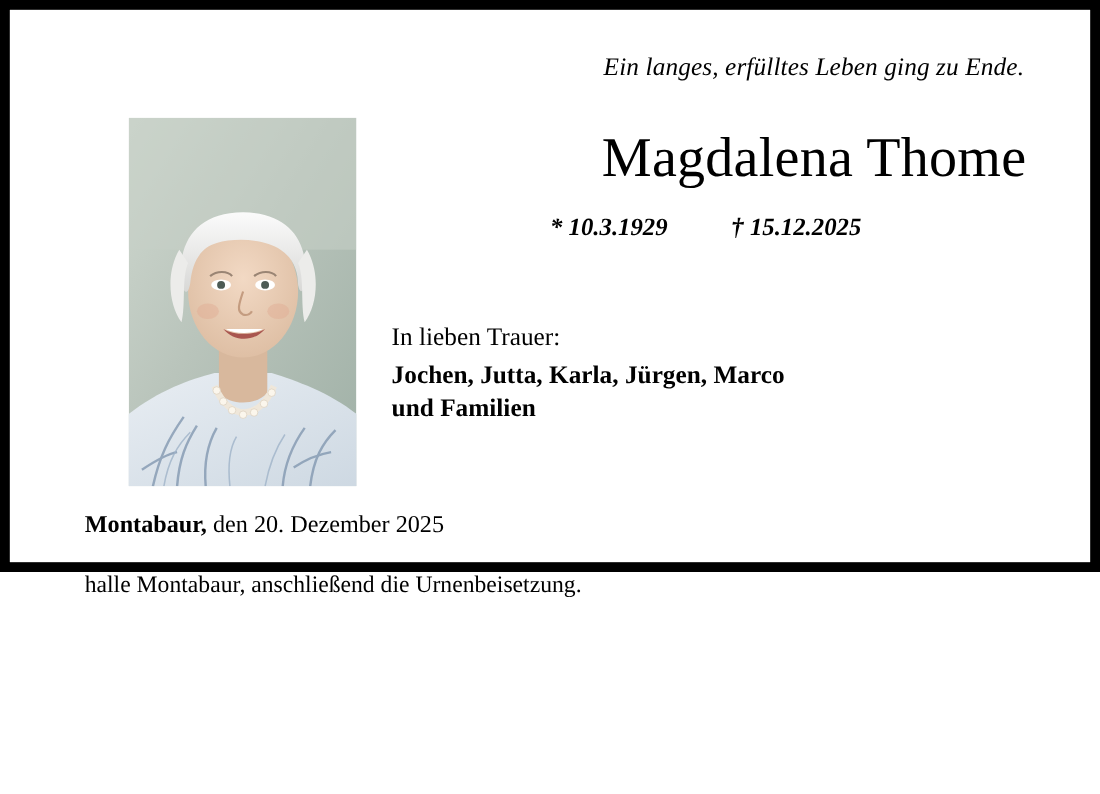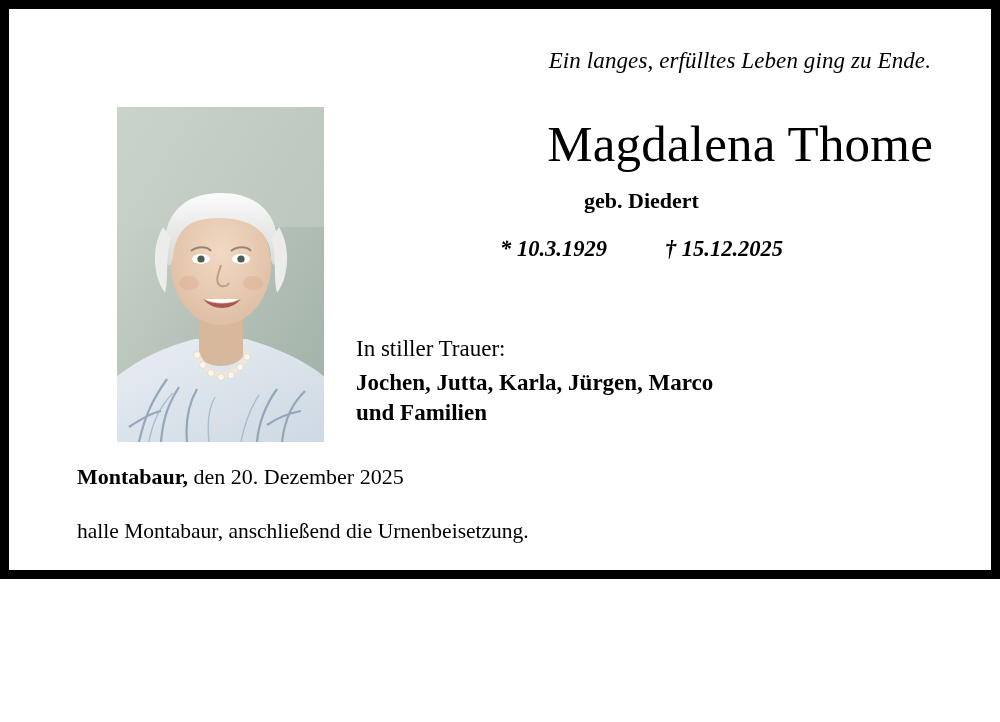--- a/index.html
+++ b/index.html
@@ -11,21 +11,21 @@
     width: 1000px;
     height: 722px;
     font-family: "Liberation Serif", serif;
     color: #000000;
     overflow: hidden;
   }
   .obituary {
     position: relative;
     box-sizing: border-box;
     width: 1000px;
-    height: 579px;
+    height: 520px;
     background: #ffffff;
     border: 9px solid #000000;
     padding: 0;
   }
   .inner {
     position: relative;
     box-sizing: border-box;
     width: 100%;
     height: 100%;
     border: 2px solid #ffffff;
@@ -208,25 +208,24 @@
           <path d="M 86 192 C 96 204 114 204 124 192 C 114 198 96 198 86 192 Z" fill="#a9564f"></path>
           <path d="M 88 192 C 97 197 113 197 122 192" fill="#ffffff"></path>
 
           <ellipse cx="72" cy="176" rx="10" ry="7" fill="#e0ab92" opacity="0.45"></ellipse>
           <ellipse cx="136" cy="176" rx="10" ry="7" fill="#e0ab92" opacity="0.45"></ellipse>
         </svg>
       </div>
 
       <div class="details">
         <div class="name">Magdalena Thome</div>
-        <div class="maiden">geb. Diedert</div>
         <div class="dates">
           <span>* 10.3.1929</span><span class="gap"></span><span>† 15.12.2025</span>
         </div>
-        <div class="mourning-label">In stiller Trauer:</div>
+        <div class="mourning-label">In lieben Trauer:</div>
         <div class="mourners">
           <div>Jochen, Jutta, Karla, Jürgen, Marco</div>
           <div>und Familien</div>
         </div>
       </div>
     </div>
 
     <div class="place-line">
       <span class="place">Montabaur,</span><span> den 20. Dezember 2025</span>
     </div>

